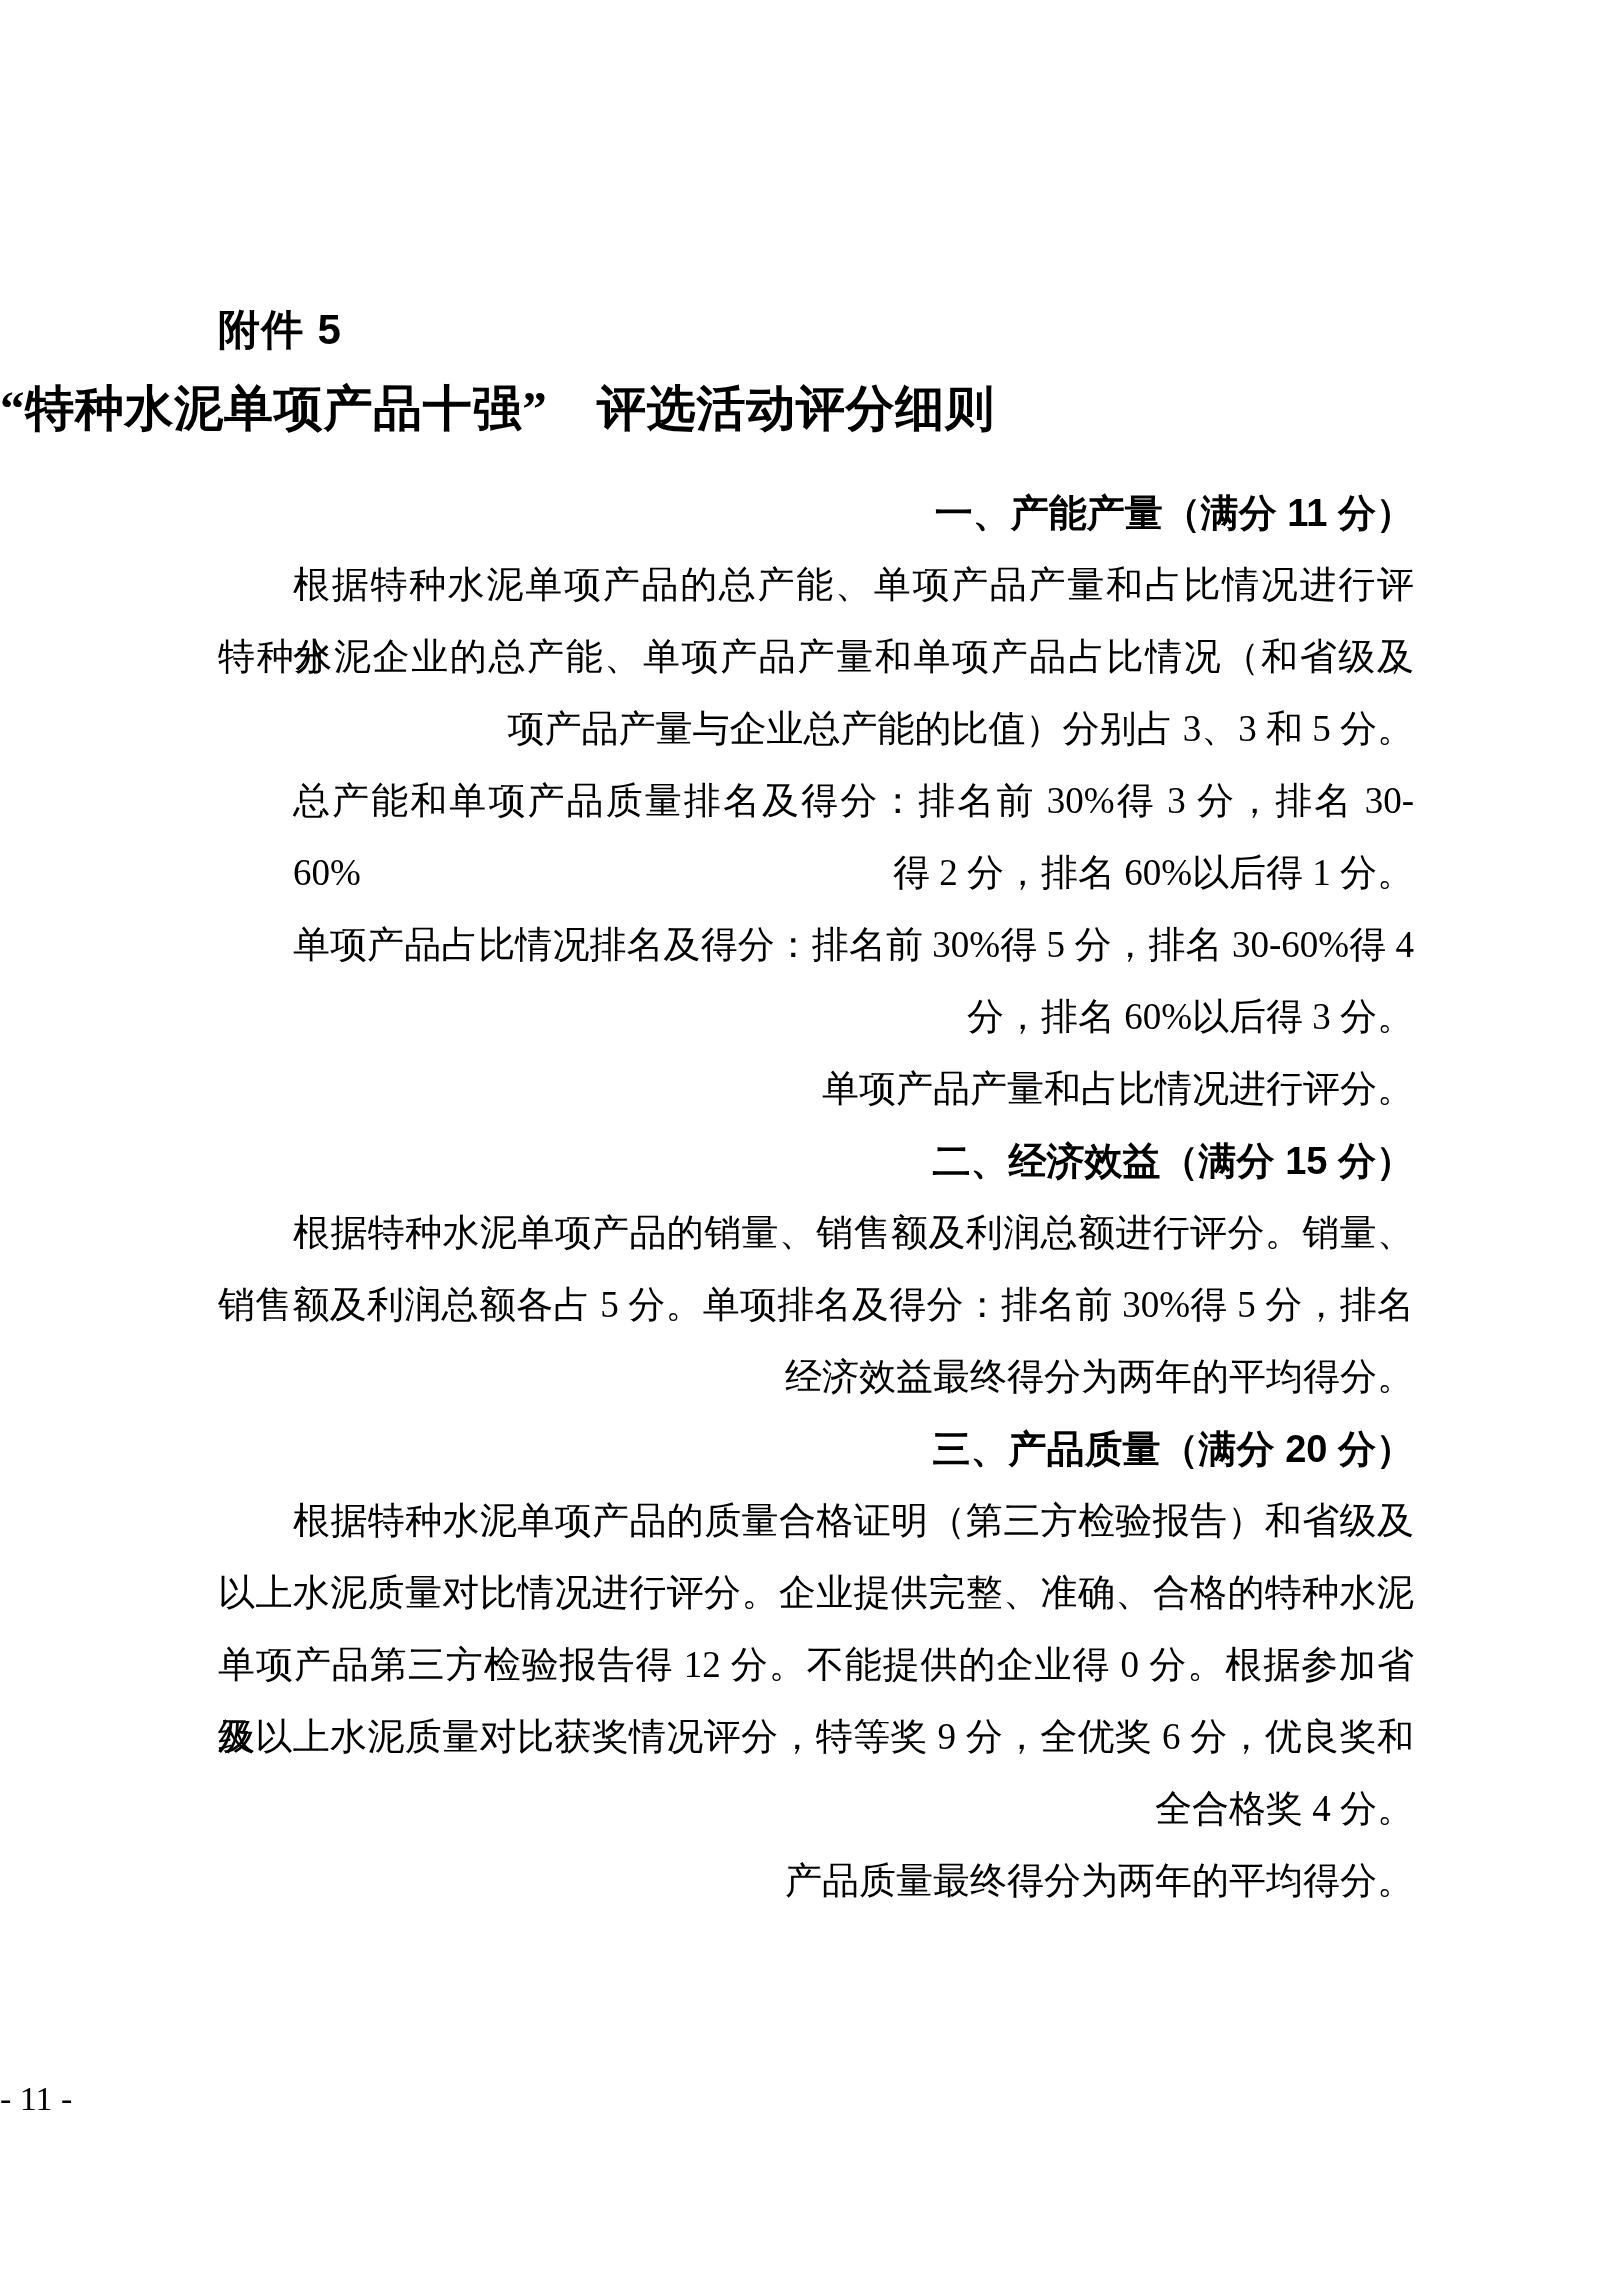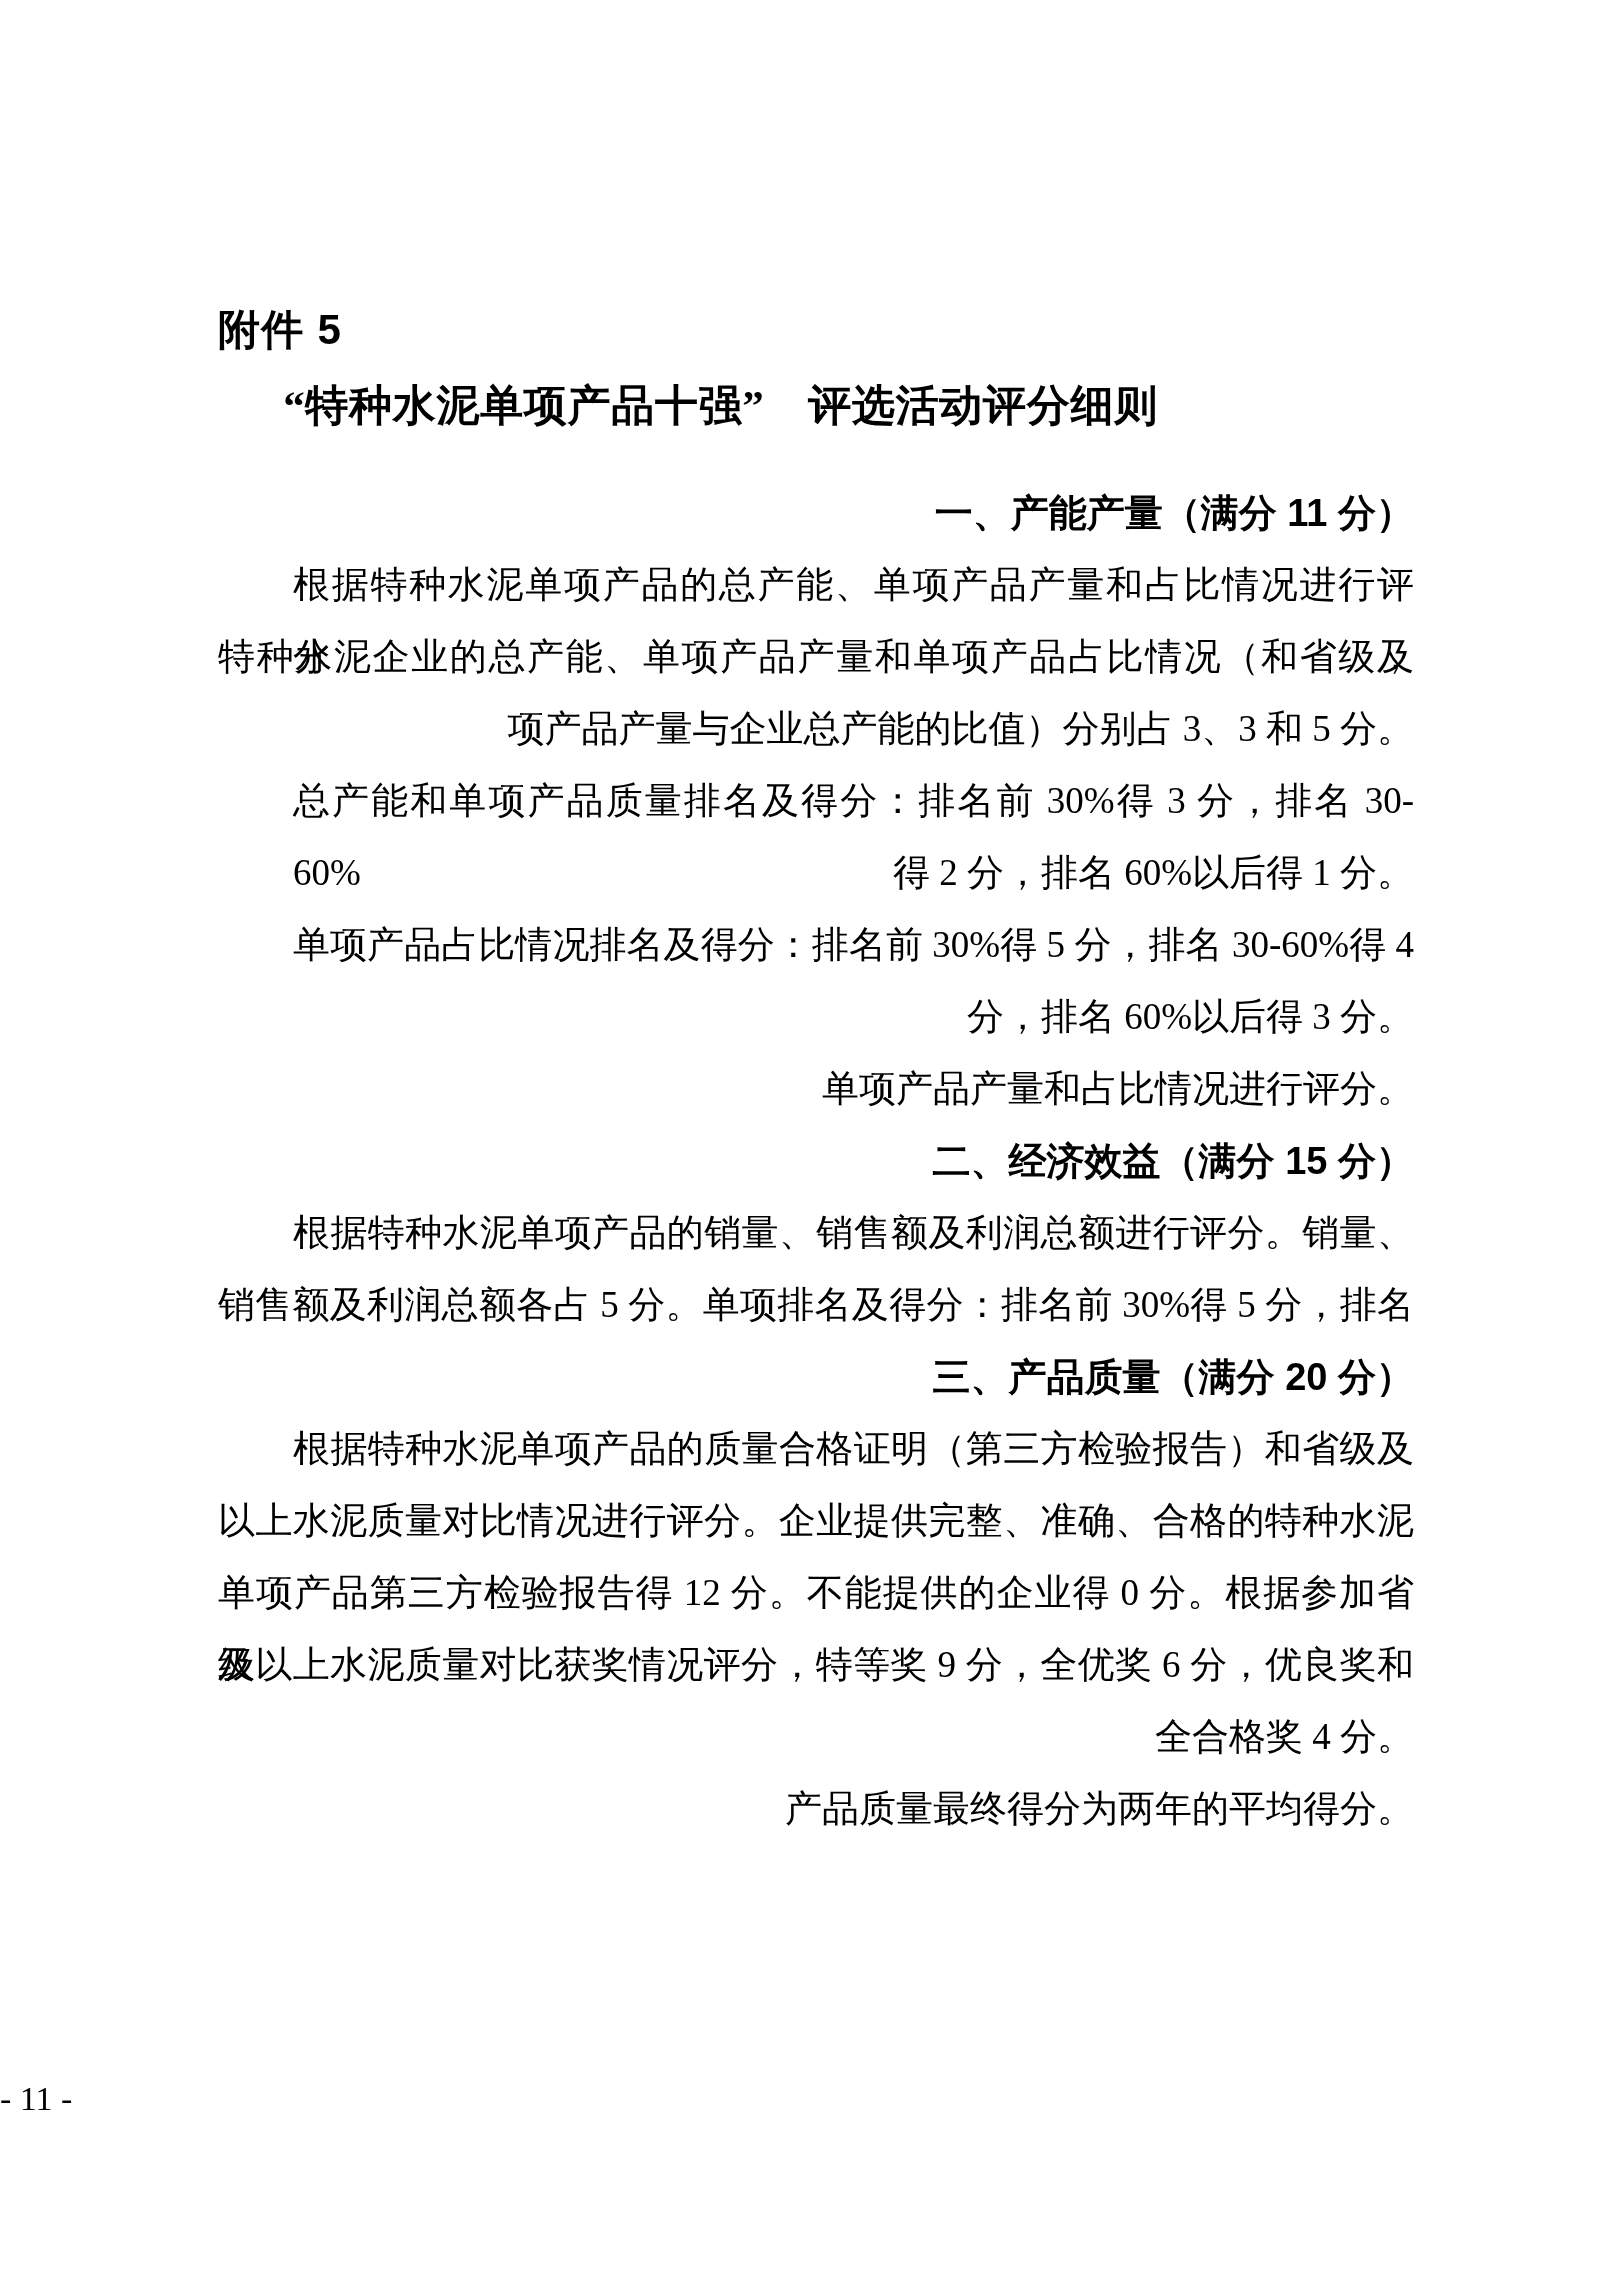--- a/index.html
+++ b/index.html
@@ -24,24 +24,24 @@
     font-size: 42px;
     line-height: 1;
     letter-spacing: 1.3px;
     white-space: pre;
   }
   .doc-title {
     position: absolute;
     left: 0;
     top: 383px;
     width: 100%;
-    text-align: center;
+    text-align: left;
     font-family: "Liberation Serif", "DejaVu Serif", serif;
     font-weight: bold;
-    font-size: 43px;
+    font-size: 49px;
     line-height: 1.05;
     letter-spacing: 0.7px;
     white-space: pre;
   }
   .content {
     position: absolute;
     left: 218px;
     top: 477px;
     width: 1196px;
   }
@@ -94,20 +94,21 @@
     <div class="line fill">特种水泥企业的总产能、单项产品产量和单项产品占比情况（和省级及</div>
     <div class="line">项产品产量与企业总产能的比值）分别占 3、3 和 5 分。</div>
     <div class="line indent fill">总产能和单项产品质量排名及得分：排名前 30%得 3 分，排名 30-60%</div>
     <div class="line">得 2 分，排名 60%以后得 1 分。</div>
     <div class="line indent fill">单项产品占比情况排名及得分：排名前 30%得 5 分，排名 30-60%得 4</div>
     <div class="line">分，排名 60%以后得 3 分。</div>
     <div class="line indent">单项产品产量和占比情况进行评分。</div>
     <div class="line heading indent">二、经济效益（满分 15 分）</div>
     <div class="line indent fill">根据特种水泥单项产品的销量、销售额及利润总额进行评分。销量、</div>
     <div class="line fill">销售额及利润总额各占 5 分。单项排名及得分：排名前 30%得 5 分，排名</div>
+    <div class="line indent">经济效益最终得分为两年的平均得分。</div>
     <div class="line heading indent">三、产品质量（满分 20 分）</div>
     <div class="line indent fill">根据特种水泥单项产品的质量合格证明（第三方检验报告）和省级及</div>
     <div class="line fill">以上水泥质量对比情况进行评分。企业提供完整、准确、合格的特种水泥</div>
     <div class="line fill">单项产品第三方检验报告得 12 分。不能提供的企业得 0 分。根据参加省级</div>
     <div class="line fill">及以上水泥质量对比获奖情况评分，特等奖 9 分，全优奖 6 分，优良奖和</div>
     <div class="line">全合格奖 4 分。</div>
     <div class="line indent">产品质量最终得分为两年的平均得分。</div>
   </div>
 
   <div class="page-number">- 11 -</div>

